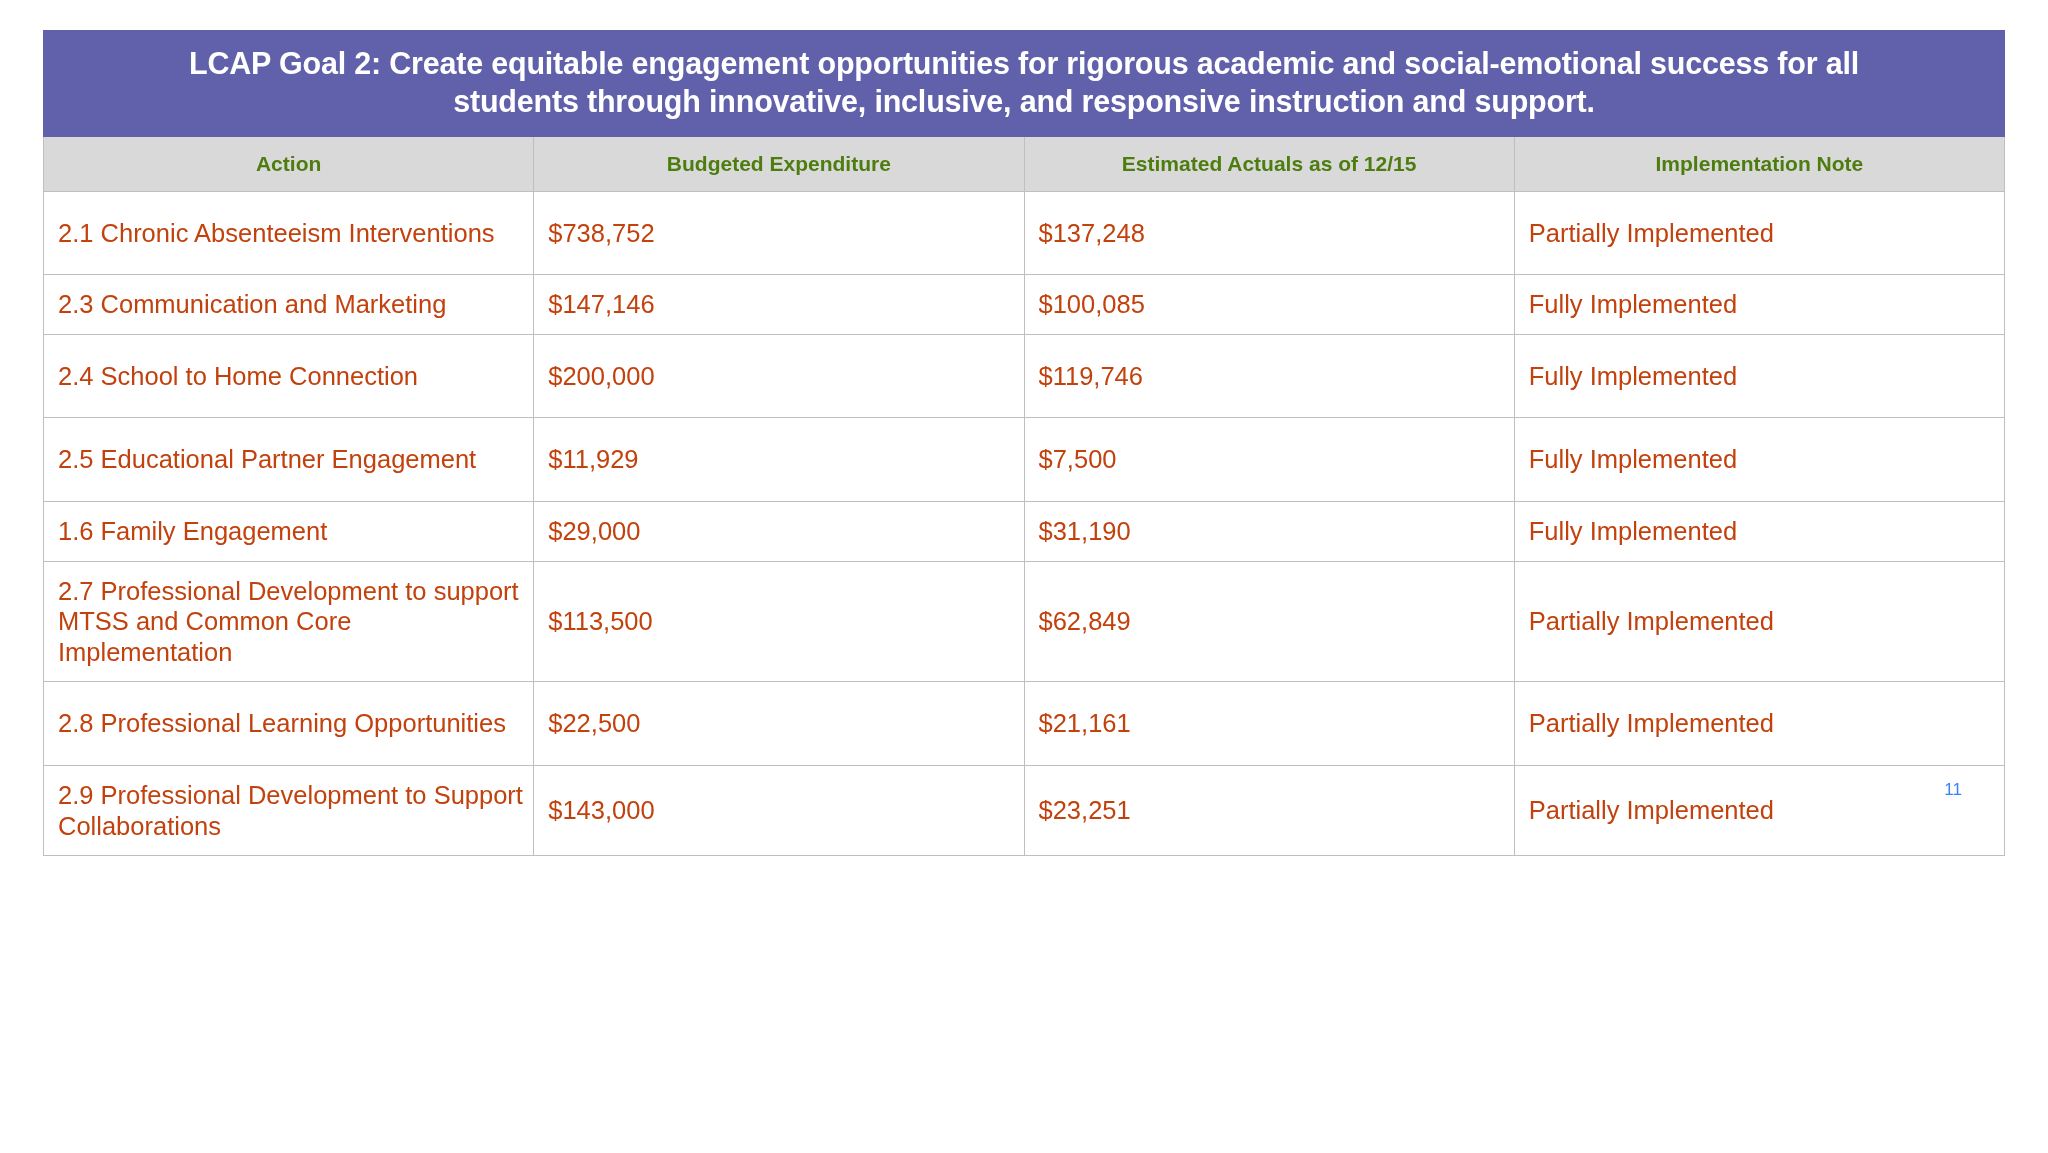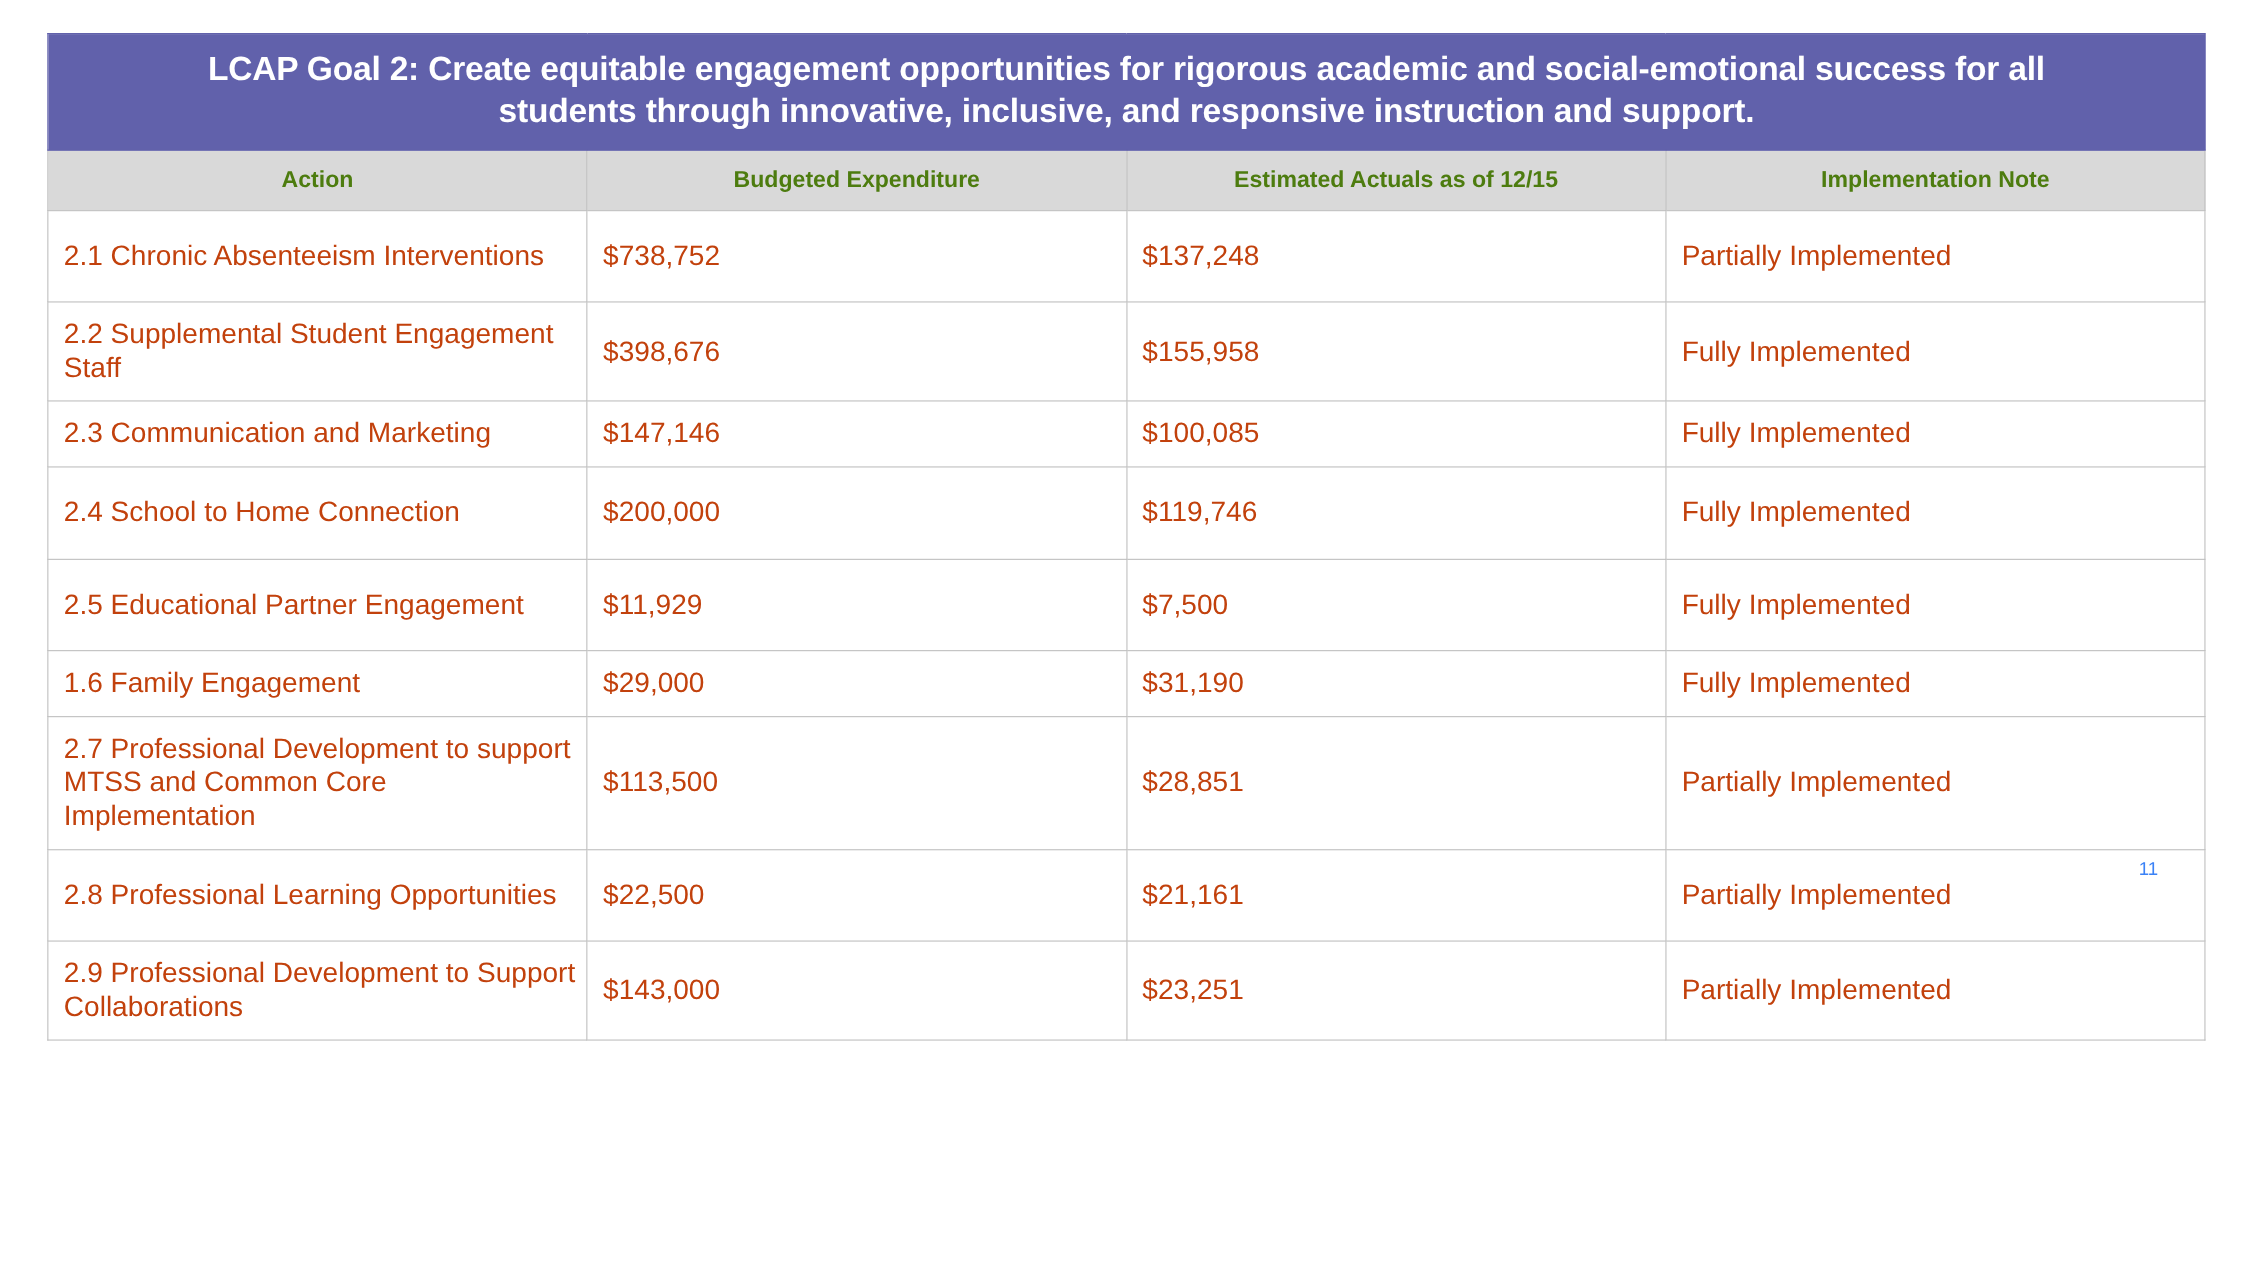--- a/index.html
+++ b/index.html
@@ -97,26 +97,20 @@
         </tr>
       </tbody>
       <tbody class="body-rows">
         <tr class="tall">
           <td>2.1 Chronic Absenteeism Interventions</td>
           <td>$738,752</td>
           <td>$137,248</td>
           <td>Partially Implemented</td>
         </tr>
         <tr>
-          <td>2.2 Supplemental Student Engagement Staff</td>
-          <td>$398,676</td>
-          <td>$155,958</td>
-          <td>Fully Implemented</td>
-        </tr>
-        <tr>
           <td>2.3 Communication and Marketing</td>
           <td>$147,146</td>
           <td>$100,085</td>
           <td>Fully Implemented</td>
         </tr>
         <tr class="tall">
           <td>2.4 School to Home Connection</td>
           <td>$200,000</td>
           <td>$119,746</td>
           <td>Fully Implemented</td>
@@ -129,21 +123,21 @@
         </tr>
         <tr>
           <td>1.6 Family Engagement</td>
           <td>$29,000</td>
           <td>$31,190</td>
           <td>Fully Implemented</td>
         </tr>
         <tr>
           <td class="cell-two-line">2.7 Professional Development to support MTSS and Common Core Implementation</td>
           <td>$113,500</td>
-          <td>$28,851</td>
+          <td>$62,849</td>
           <td>Partially Implemented</td>
         </tr>
         <tr class="tall">
           <td>2.8  Professional Learning Opportunities</td>
           <td>$22,500</td>
           <td>$21,161</td>
           <td>Partially Implemented</td>
         </tr>
         <tr>
           <td class="cell-two-line">2.9 Professional Development to Support Collaborations</td>

